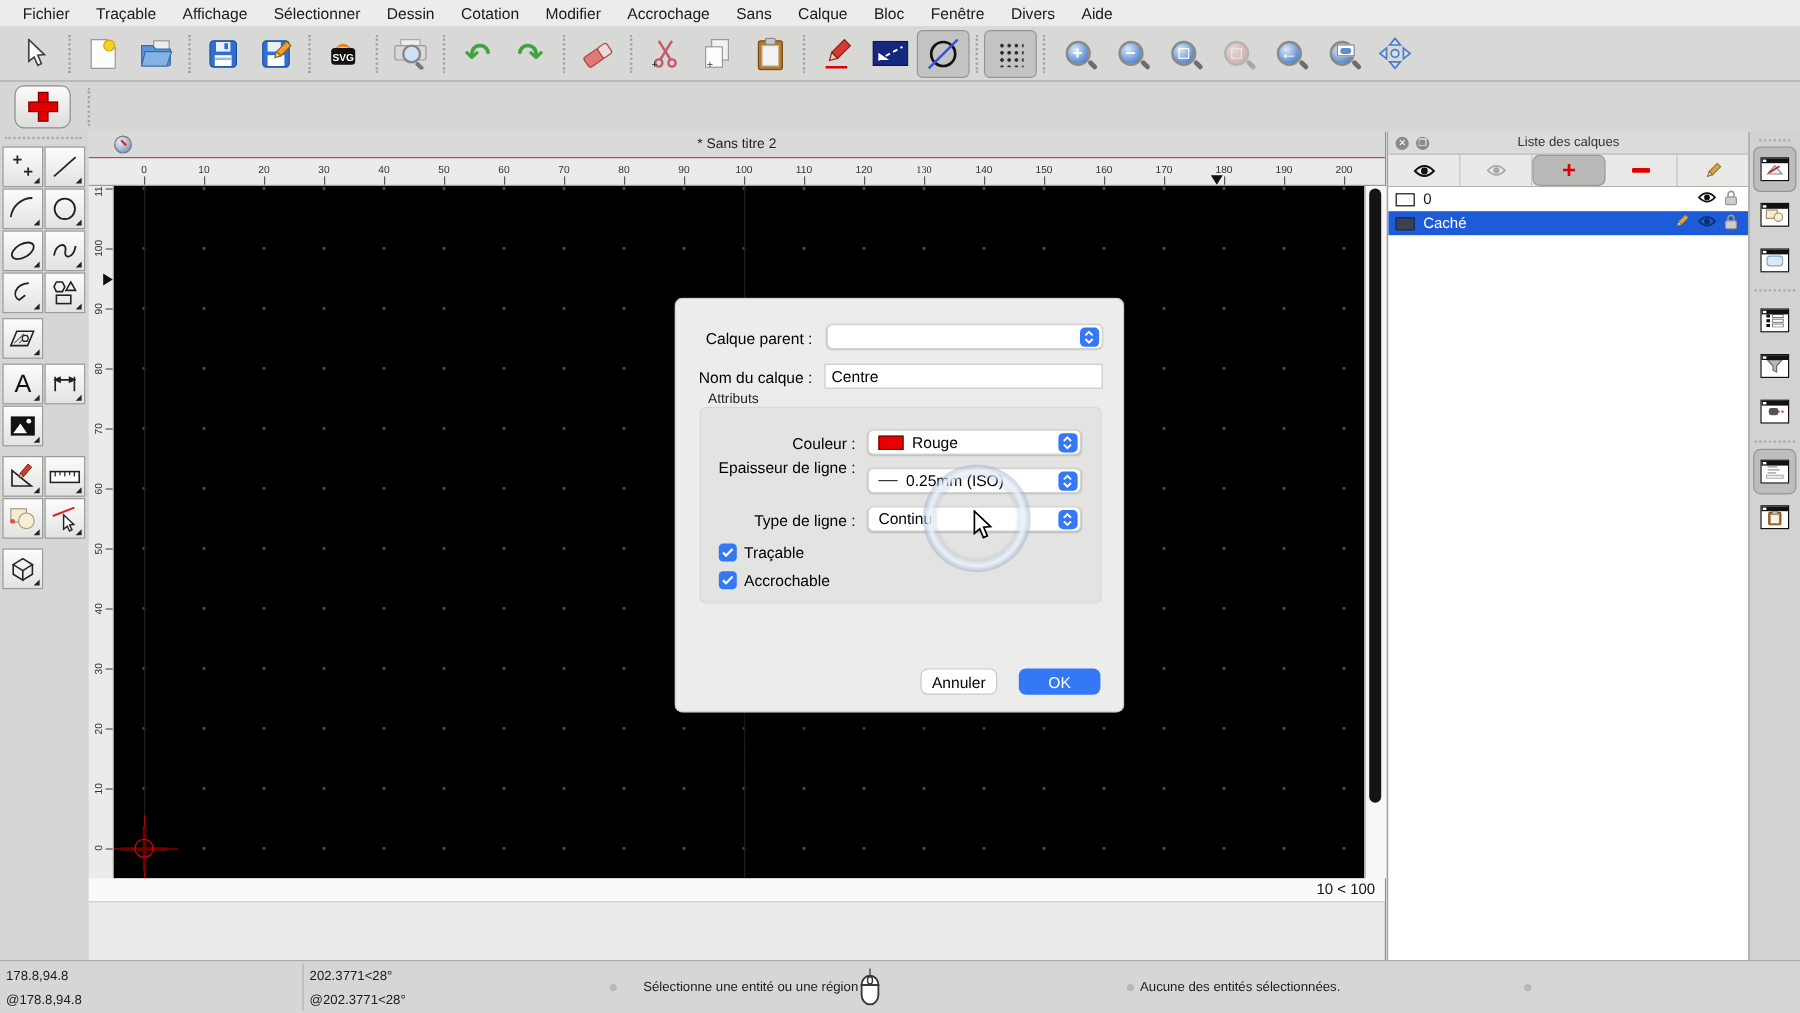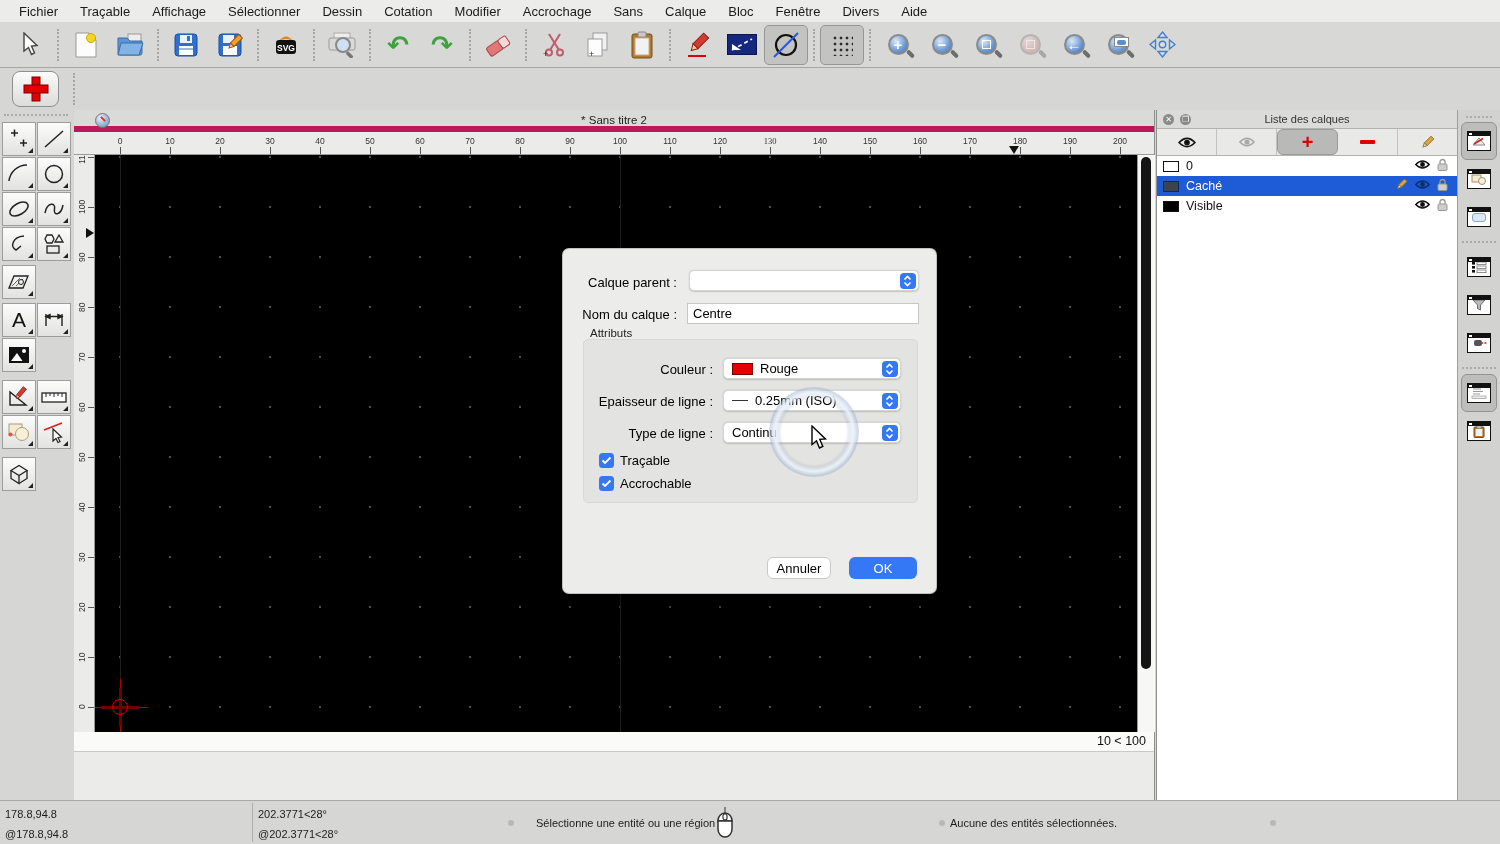--- a/index.html
+++ b/index.html
@@ -33,21 +33,21 @@
     background:linear-gradient(#FBFBFB,#DCDCDA);display:flex;align-items:center;justify-content:center;}
   #toolbar2 .tsep{position:absolute;left:68px;top:4px;height:32px;}
   
   #palette{position:absolute;left:0;top:110px;width:74px;height:690px;background:#D6D6D4;}
   .phandle{position:absolute;left:4px;top:4px;width:64px;border-top:2px dotted #ABABA9;}
   .tool{position:absolute;width:34px;height:34px;background:linear-gradient(#FCFCFC,#E2E2E0);
     border:1px solid #9d9d9b;display:flex;align-items:center;justify-content:center;}
   .tool::after{content:'';position:absolute;right:2px;bottom:2px;border-left:5px solid transparent;border-bottom:5px solid #222;}
   
   #center{position:absolute;left:74px;top:110px;width:1081px;height:690px;background:#EBEBE9;border-right:1px solid #8E8E8C;}
-  #tabbar{position:absolute;left:0;top:0;width:100%;height:22px;background:#DADAD8;border-bottom:6px solid #be185d;}
+  #tabbar{position:absolute;left:0;top:0;width:100%;height:22px;background:#DADAD8;border-bottom:1px solid #be185d;}
   #tabbar .title{position:absolute;left:0;right:0;top:4px;text-align:center;font-size:11.5px;color:#222;}
   #doc-icon{position:absolute;left:21px;top:3px;width:15px;height:15px;border-radius:50%;
     background:radial-gradient(circle at 35% 30%,#eef,#9ab0cc 60%,#6c86ad);border:1px solid #777;}
   #doc-icon::after{content:'';position:absolute;left:4px;top:4px;width:6px;height:2px;background:#c33;transform:rotate(45deg);}
   #hruler{position:absolute;left:0;top:22px;width:100%;height:23px;background:#EBEBE9;border-bottom:1px solid #9A9A98;overflow:hidden;}
   .htick{position:absolute;bottom:0;width:1px;height:7px;background:#555;}
   .htick span{position:absolute;bottom:8px;left:0;transform:translateX(-50%);font-size:8.5px;color:#333;}
   #hmarker{position:absolute;left:940px;bottom:0;transform:translateX(-50%);width:0;
     border-left:5px solid transparent;border-right:5px solid transparent;border-top:8px solid #111;}
   #vruler{position:absolute;left:0;top:45px;width:21px;height:577px;background:#EBEBE9;border-right:1px solid #9A9A98;overflow:hidden;}
@@ -614,33 +614,20 @@
           </svg></span>
         <span><svg width="15" height="11" viewBox="0 0 15 11">
             <path d="M.8 5.5 Q7.5 -1.5 14.2 5.5 Q7.5 12.5 .8 5.5Z" fill="none" stroke="#0E2F66" stroke-width="1.4"></path>
             <circle cx="7.5" cy="5.5" r="2.4" fill="#0E2F66"></circle>
           </svg></span>
         <span><svg class="lock" width="11" height="14" viewBox="0 0 11 14">
             <path d="M3 6 V4 a2.5 2.5 0 0 1 5 0 V6" fill="none" stroke="#9A9A98" stroke-width="1.4"></path>
             <rect x="1" y="6" width="9" height="6.5" rx="1.2" fill="#CDCDCB" stroke="#989896"></rect>
           </svg></span>
       </div>
-      <div class="lrow">
-        <span class="swatch" style="background:#000000"></span>
-        <span class="lname">Visible</span>
-        <span class="lspace"></span>
-        <span><svg width="15" height="11" viewBox="0 0 15 11">
-            <path d="M.8 5.5 Q7.5 -1.5 14.2 5.5 Q7.5 12.5 .8 5.5Z" fill="none" stroke="#111" stroke-width="1.4"></path>
-            <circle cx="7.5" cy="5.5" r="2.4" fill="#111"></circle>
-          </svg></span>
-        <span><svg class="lock" width="11" height="14" viewBox="0 0 11 14">
-            <path d="M3 6 V4 a2.5 2.5 0 0 1 5 0 V6" fill="none" stroke="#9A9A98" stroke-width="1.4"></path>
-            <rect x="1" y="6" width="9" height="6.5" rx="1.2" fill="#CDCDCB" stroke="#989896"></rect>
-          </svg></span>
-      </div>
     </div>
 </div>
 
 <div id="dock">
   <div class="dhandle"></div>
   <div class="dockbtn active">
     <span class="wicon">
         <svg width="16" height="11">
           <path d="M2 9 L8 2 L14 9 Z" fill="#EEE" stroke="#888"></path>
           <line x1="3" y1="8" x2="12" y2="2.5" stroke="#C22" stroke-width="1.6"></line>
@@ -759,21 +746,21 @@
   <div class="popup" style="left:160px;top:109px;width:178px">
     <span class="cswatch"></span>
     <span>Rouge</span>
     <span class="stepper">
         <svg width="9" height="12">
           <path d="M1.5 4.5 L4.5 1.5 L7.5 4.5" stroke="#fff" fill="none" stroke-width="1.6"></path>
           <path d="M1.5 7.5 L4.5 10.5 L7.5 7.5" stroke="#fff" fill="none" stroke-width="1.6"></path>
         </svg>
       </span>
   </div>
-  <div class="dlabel" style="left:20px;top:145px;width:130px">Epaisseur de ligne :</div>
+  <div class="dlabel" style="left:20px;top:133px;width:130px">Epaisseur de ligne :</div>
   <div class="popup" style="left:160px;top:141px;width:178px">
     <span class="lwline"></span>
     <span>0.25mm (ISO)</span>
     <span class="stepper">
         <svg width="9" height="12">
           <path d="M1.5 4.5 L4.5 1.5 L7.5 4.5" stroke="#fff" fill="none" stroke-width="1.6"></path>
           <path d="M1.5 7.5 L4.5 10.5 L7.5 7.5" stroke="#fff" fill="none" stroke-width="1.6"></path>
         </svg>
       </span>
   </div>

